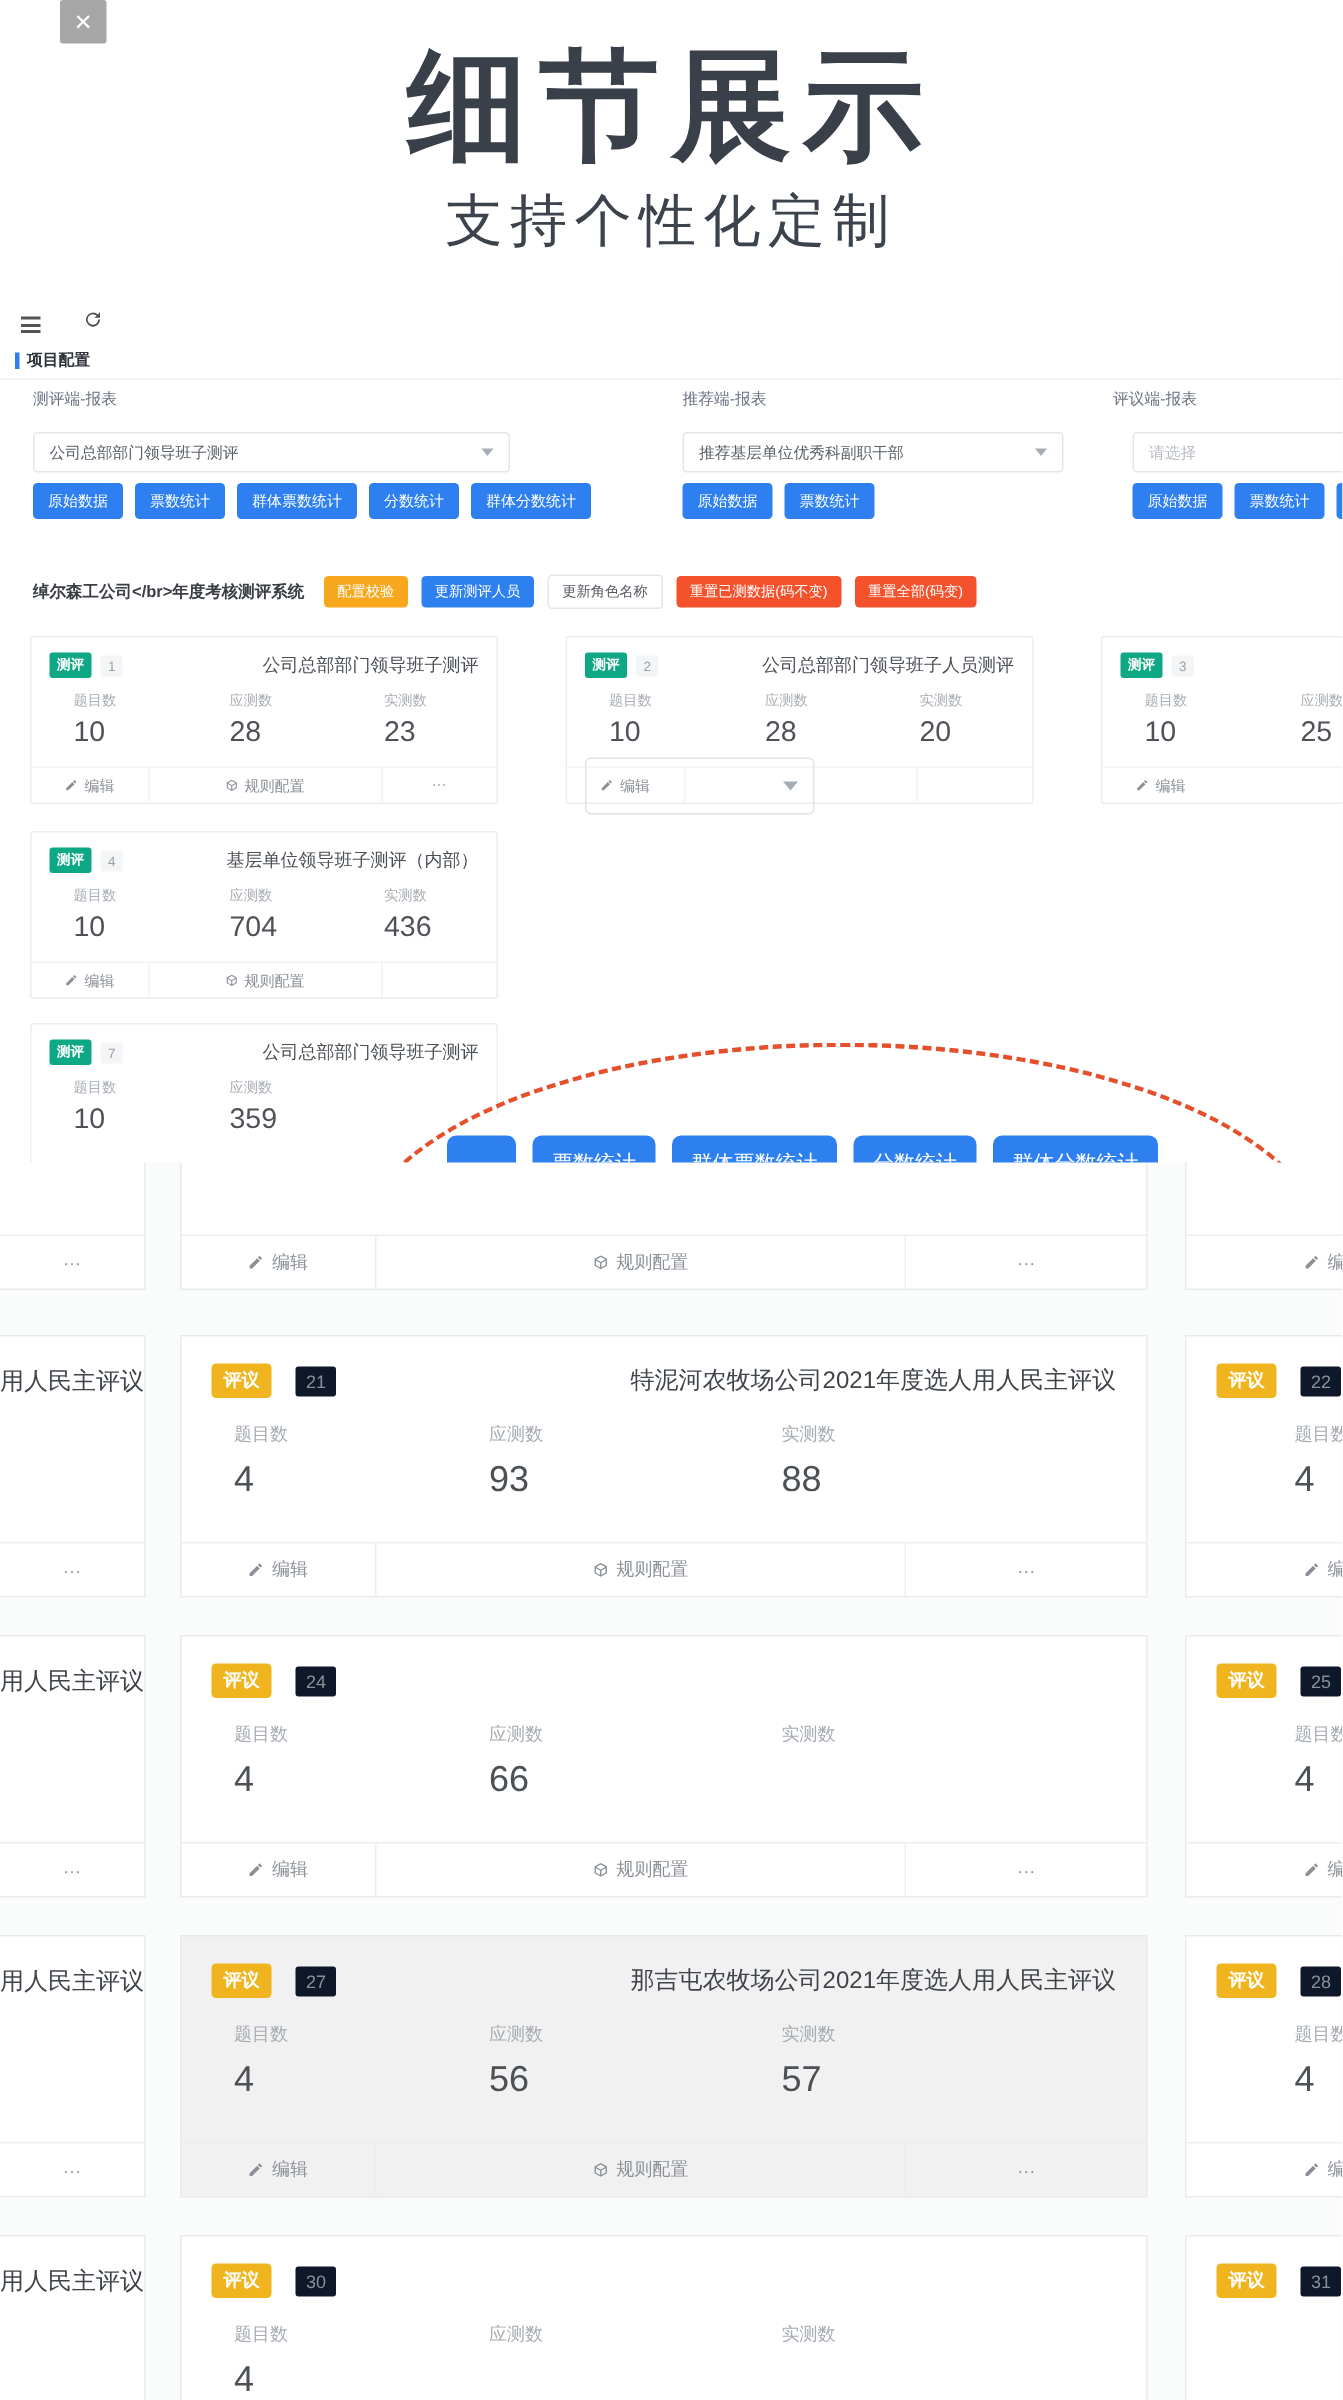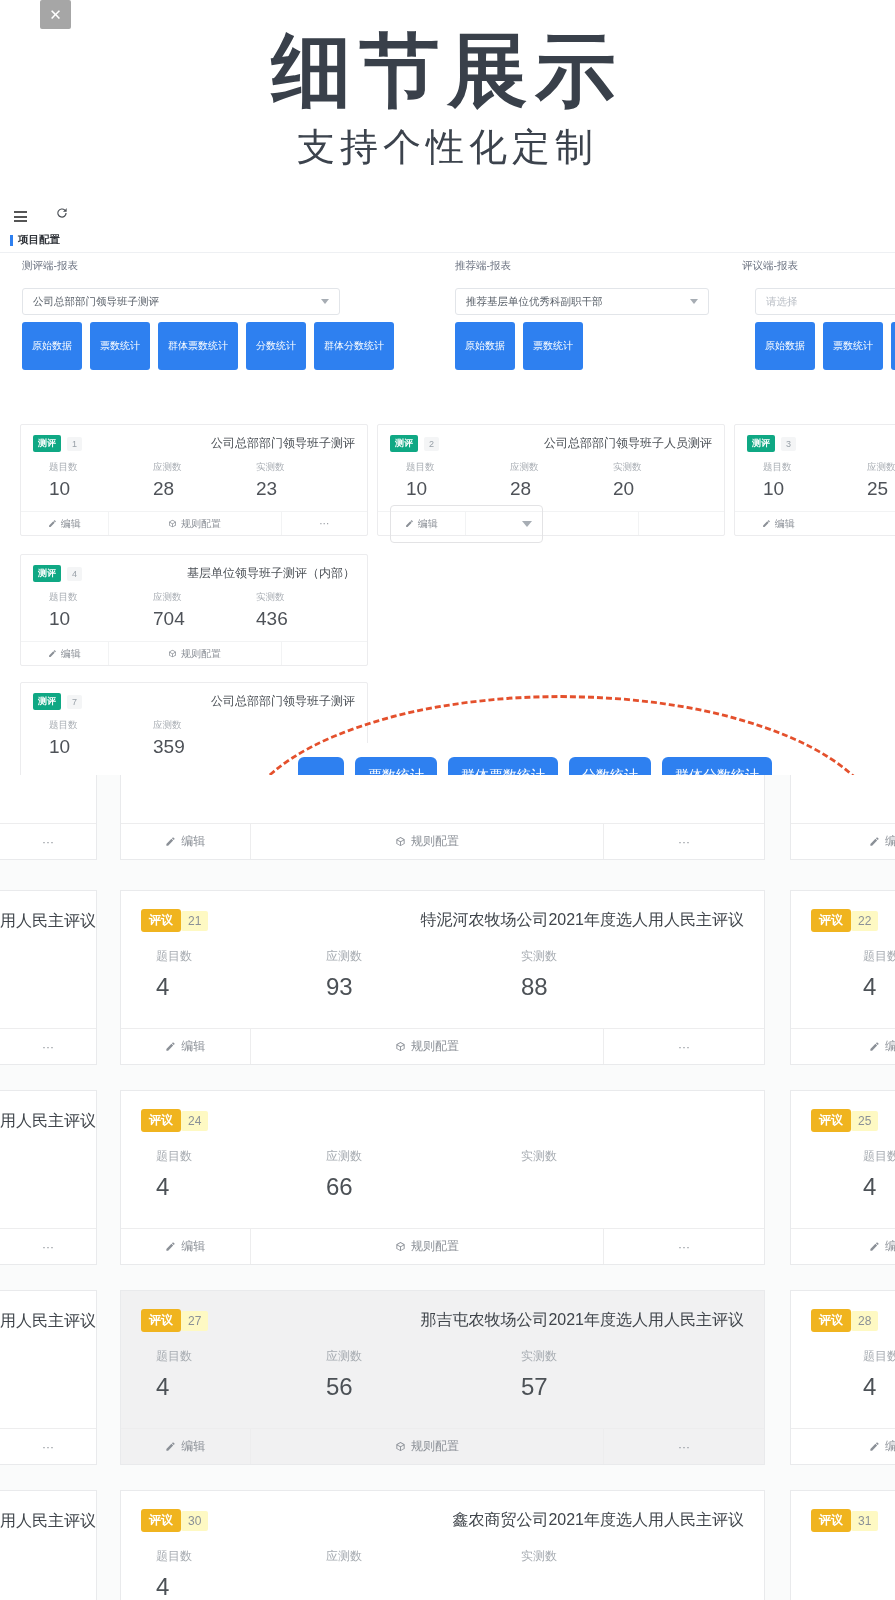--- a/index.html
+++ b/index.html
@@ -27,29 +27,29 @@
   .cfg-bar { width:3px; height:11px; background:#2e80f0; }
   .divider1 { position:absolute; left:0; right:0; top:57px; border-top:1px solid #eef0f3; }
 
   .rp-label { position:absolute; top:64px; font-size:10.5px; color:#6b7280; }
   .sel { position:absolute; top:93px; height:27px; background:#fff; border:1px solid #e2e5e9;
     border-radius:3px; display:flex; align-items:center; padding:0 10px; font-size:10.5px; color:#596069; }
   .sel .ph { color:#b9bec5; }
   .caret { margin-left:auto; width:0; height:0; border-left:4px solid transparent;
     border-right:4px solid transparent; border-top:5px solid #a7adb4; }
   .btnrow { position:absolute; top:127px; display:flex; gap:8px; }
-  .bb { background:#2e80f0; color:#fff; font-size:10px; padding:17px 10px; border-radius:3px; white-space:nowrap; }
+  .bb { background:#2e80f0; color:#fff; font-size:10px; padding:5px 10px; border-radius:3px; white-space:nowrap; }
 
   .sysrow { position:absolute; left:22px; top:188px; display:flex; align-items:center; gap:9px; white-space:nowrap; }
   .sys-title { font-size:11px; font-weight:bold; color:#3a3e44; margin-right:4px; }
   .sbtn { font-size:9.5px; padding:4px 9px; border-radius:3px; color:#fff; white-space:nowrap; }
   .s-or { background:#f8a81d; } .s-bl { background:#2e80f0; } .s-rd { background:#f4512d; }
   .s-wh { background:#fff; color:#565b61; border:1px solid #e2e5e9; }
 
-  .tcard { position:absolute; width:348px; height:112px; background:#fff; border:1px solid #ececee; border-radius:2px; }
+  .tcard { position:absolute; width:312px; height:112px; background:#fff; border:1px solid #ececee; border-radius:2px; }
   .tcard .hd { display:flex; align-items:center; padding:10px 12px 0; }
   .badge-g { background:#0fa884; color:#fff; font-size:9px; font-weight:bold; padding:2px 5px; border-radius:2px; }
   .chip { background:#f4f5f6; color:#98a0a8; font-size:9px; padding:2px 5px; border-radius:2px; margin-left:6px; }
   .tcard .ttl { margin-left:auto; font-size:12px; color:#4a4f55; white-space:nowrap; }
   .tcard .sts { display:flex; padding:9px 0 0 28px; }
   .st .lb { font-size:9.5px; color:#a9aeb4; } .st .vl { font-size:19px; color:#4e5258; margin-top:4px; }
   .st.s1 { width:104px; } .st.s2 { width:103px; } .st.s3 { flex:1; }
   .tft { position:absolute; left:0; right:0; bottom:0; height:24px; border-top:1px solid #f2f3f4;
     display:flex; font-size:10px; color:#8b9097; }
   .tft .c { display:flex; align-items:center; justify-content:center; gap:4px; }
@@ -67,21 +67,21 @@
   .ob { background:#2e80f0; color:#fff; font-size:14px; font-weight:500; padding:10px 13px; border-radius:6px; white-space:nowrap; }
   .ellipse { position:absolute; left:237px; top:500px; width:648px; height:278px;
     border:3px dashed #e4502c; border-radius:50%; z-index:6; pointer-events:none; }
 
   
   .shot2 { position:absolute; top:775px; left:0; width:895px; height:825px; background:#fafbfb; overflow:hidden; }
   .bcard { position:absolute; left:120px; width:645px; height:175px; background:#fff; border:1px solid #e9eaec; }
   .bcard.hl { background:#f1f1f2; }
   .bcard .hd { display:flex; align-items:center; padding:18px 20px 0; }
   .badge-y { background:#f0b41f; color:#fff; font-size:12px; font-weight:bold; padding:3px 8px; border-radius:3px; }
-  .chip-lg { background:#fef9c3; color:#8a9097; font-size:12px; padding:3px 7px; border-radius:2px; margin-left:0; }
+  .chip-lg { background:#0f172a; color:#8a9097; font-size:12px; padding:3px 7px; border-radius:2px; margin-left:16px; }
   .bcard .ttl { margin-left:auto; font-size:16px; color:#3f444a; white-space:nowrap; }
   .bcard .sts { display:flex; padding:16px 0 0 35px; }
   .st-lg .lb { font-size:12px; color:#a7acb2; } .st-lg .vl { font-size:24px; color:#4c5156; margin-top:8px; }
   .st-lg.s1 { width:170px; } .st-lg.s2 { width:195px; } .st-lg.s3 { flex:1; }
   .bft { position:absolute; left:0; right:0; bottom:0; height:36px; border-top:1px solid #ededee;
     display:flex; font-size:12px; color:#8b9097; }
   .bft .c { display:flex; align-items:center; justify-content:center; gap:5px; }
   .bft .c1 { width:20%; } .bft .c2 { width:55%; border-left:1px solid #ededee; }
   .bft .c3 { width:25%; border-left:1px solid #ededee; }
   .lcard { position:absolute; left:0; width:97px; height:175px; background:#fff;
@@ -142,20 +142,28 @@
   <div class="rp-label" style="left:742px">评议端-报表</div>
   <div class="sel" style="left:755px;width:150px">
     <span class="ph">请选择</span>
   </div>
   <div class="btnrow" style="left:755px">
     <span class="bb">原始数据</span>
     <span class="bb">票数统计</span>
     <span class="bb">群体票数统计</span>
   </div>
 
+  <div class="sysrow">
+    <span class="sys-title">绰尔森工公司&lt;/br&gt;年度考核测评系统</span>
+    <span class="sbtn s-or">配置校验</span>
+    <span class="sbtn s-bl">更新测评人员</span>
+    <span class="sbtn s-wh">更新角色名称</span>
+    <span class="sbtn s-rd">重置已测数据(码不变)</span>
+    <span class="sbtn s-rd">重置全部(码变)</span>
+  </div>
 
   <div class="tcard" style="left:20px;top:229px">
     <div class="hd">
       <span class="badge-g">测评</span>
       <span class="chip">1</span>
       <span class="ttl">公司总部部门领导班子测评</span>
     </div>
     <div class="sts">
       <div class="st s1">
           <div class="lb">题目数</div>
@@ -540,21 +548,20 @@
       </div>
   </div>
 
   <div class="lcard" style="top:715px">
     <div class="ttl">用人民主评议</div>
   </div>
   <div class="bcard" style="top:715px">
     <div class="hd">
       <span class="badge-y">评议</span>
       <span class="chip-lg">30</span>
-      <span class="ttl">鑫农商贸公司2021年度选人用人民主评议</span>
     </div>
     <div class="sts">
       <div class="st-lg s1">
           <div class="lb">题目数</div>
           <div class="vl">4</div>
         </div>
       <div class="st-lg s2">
           <div class="lb">应测数</div>
         </div>
       <div class="st-lg s3">

